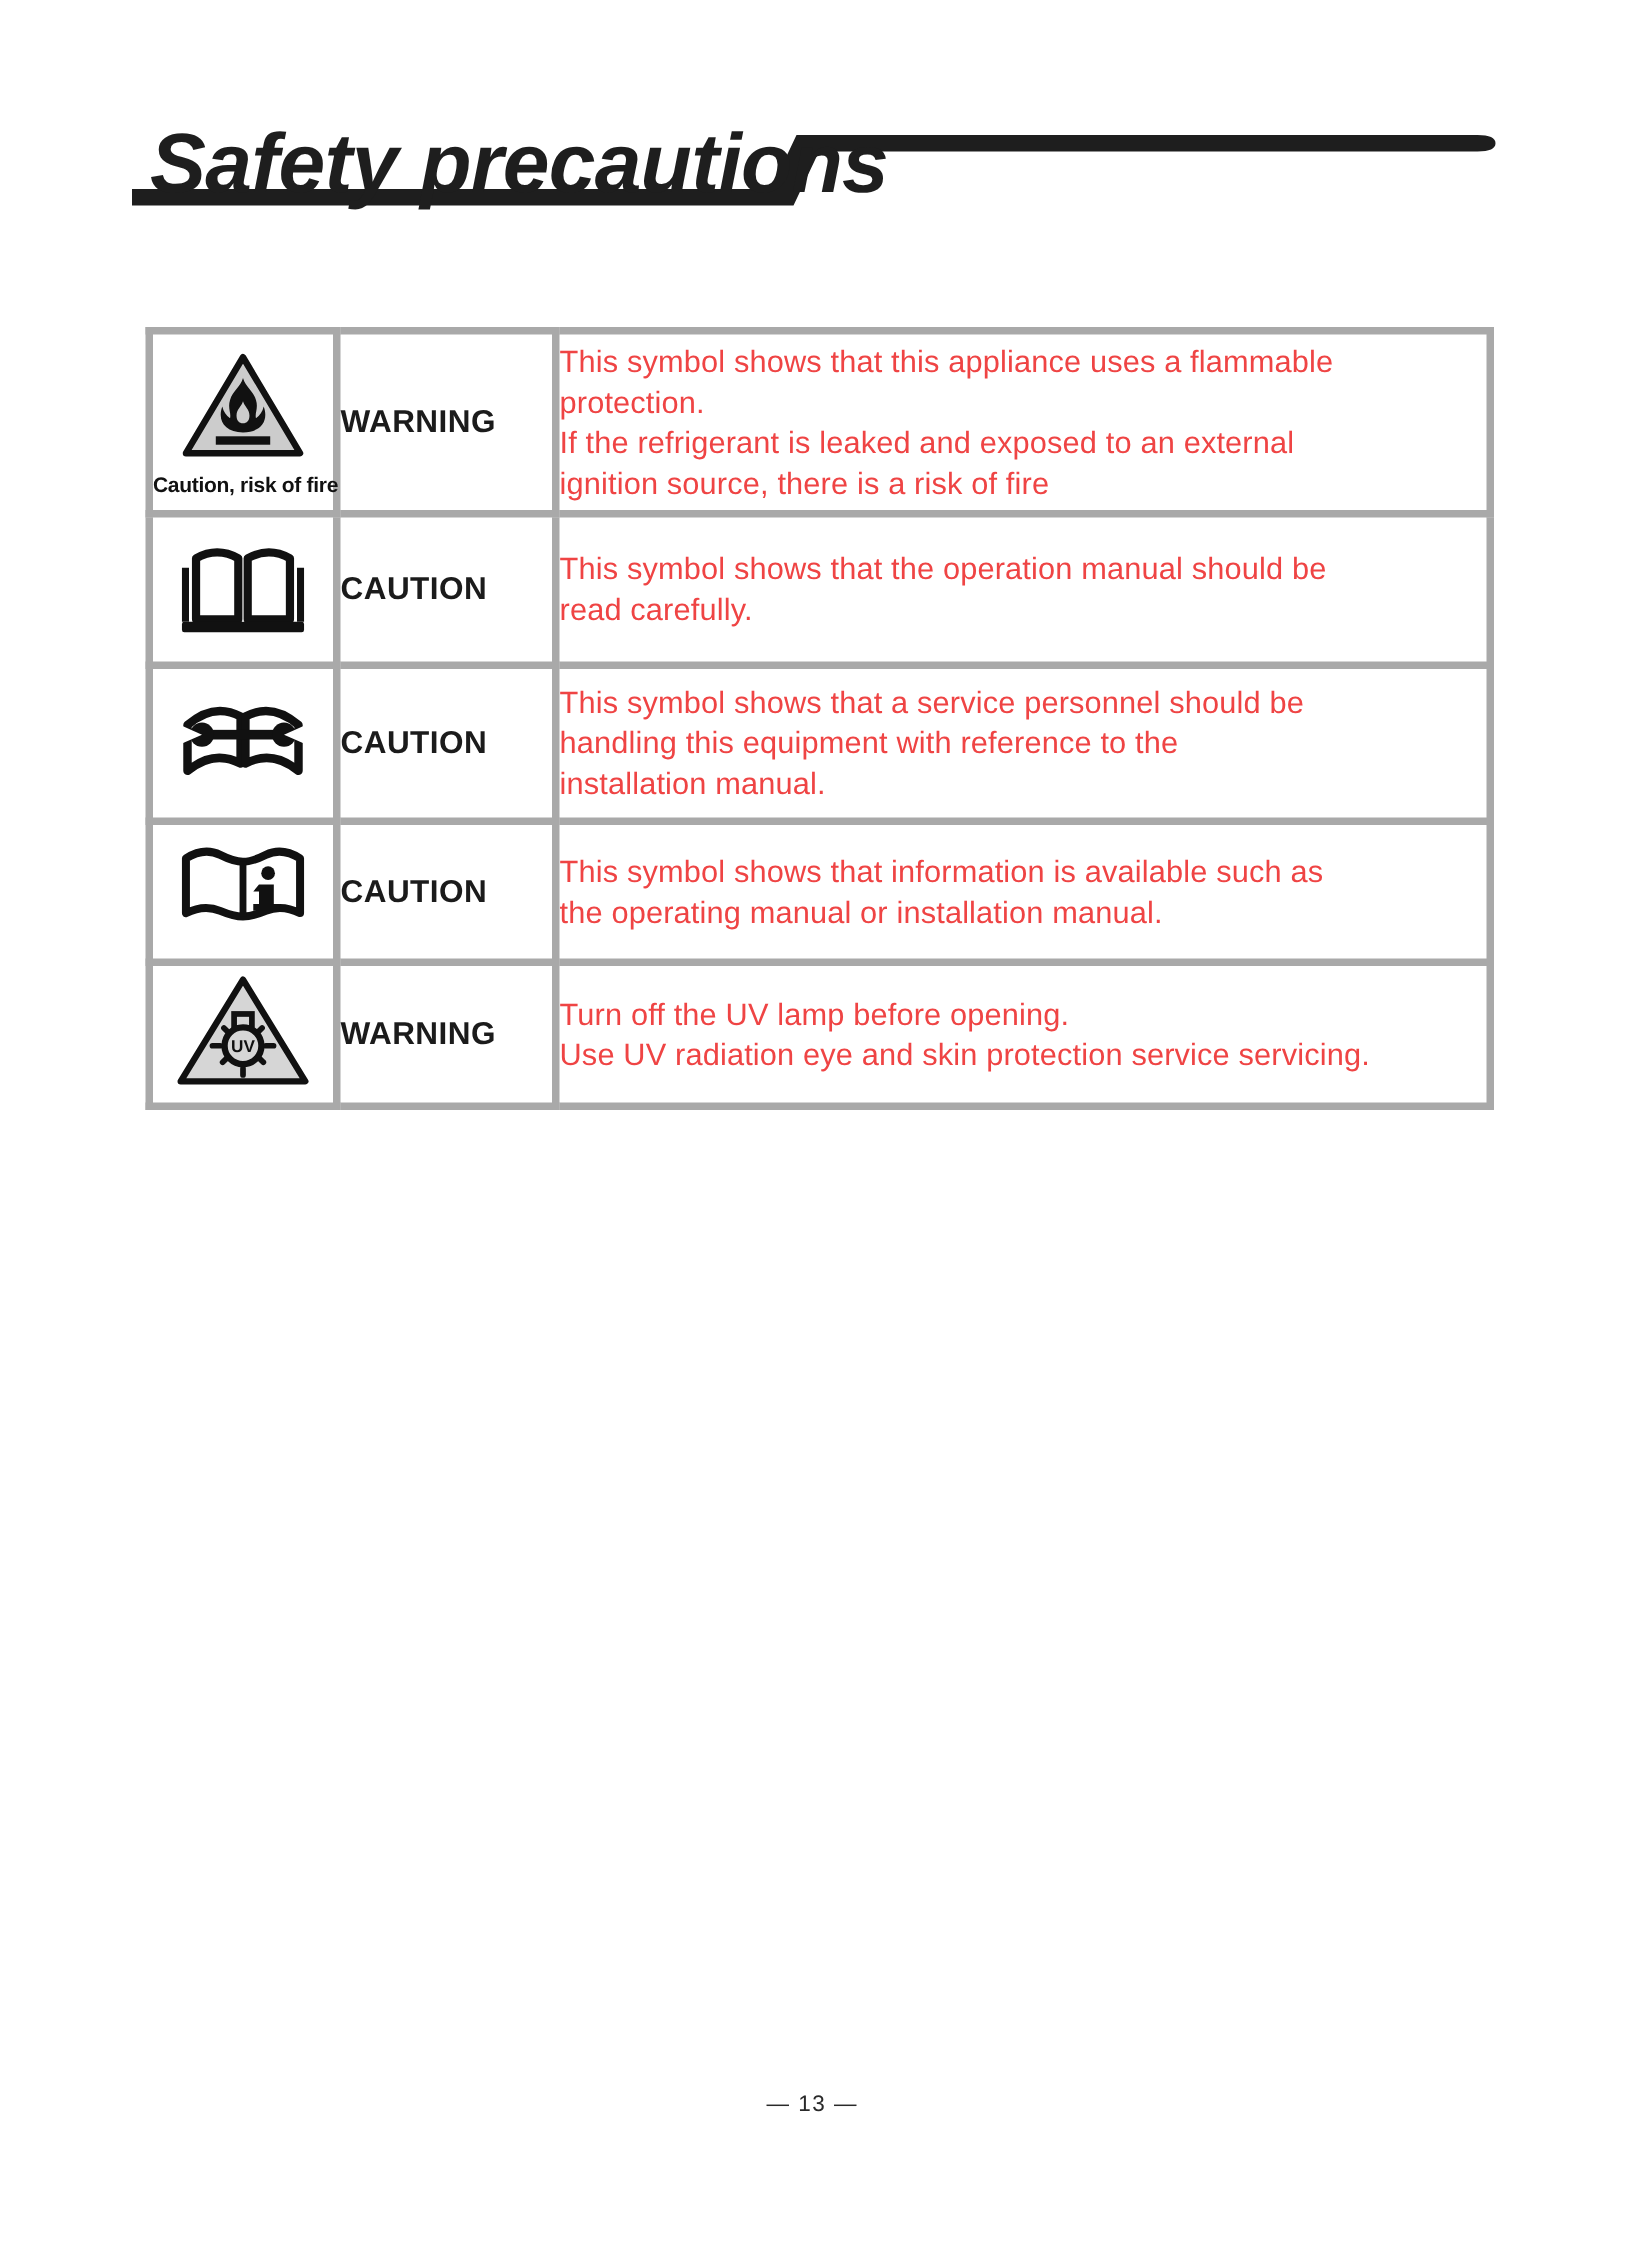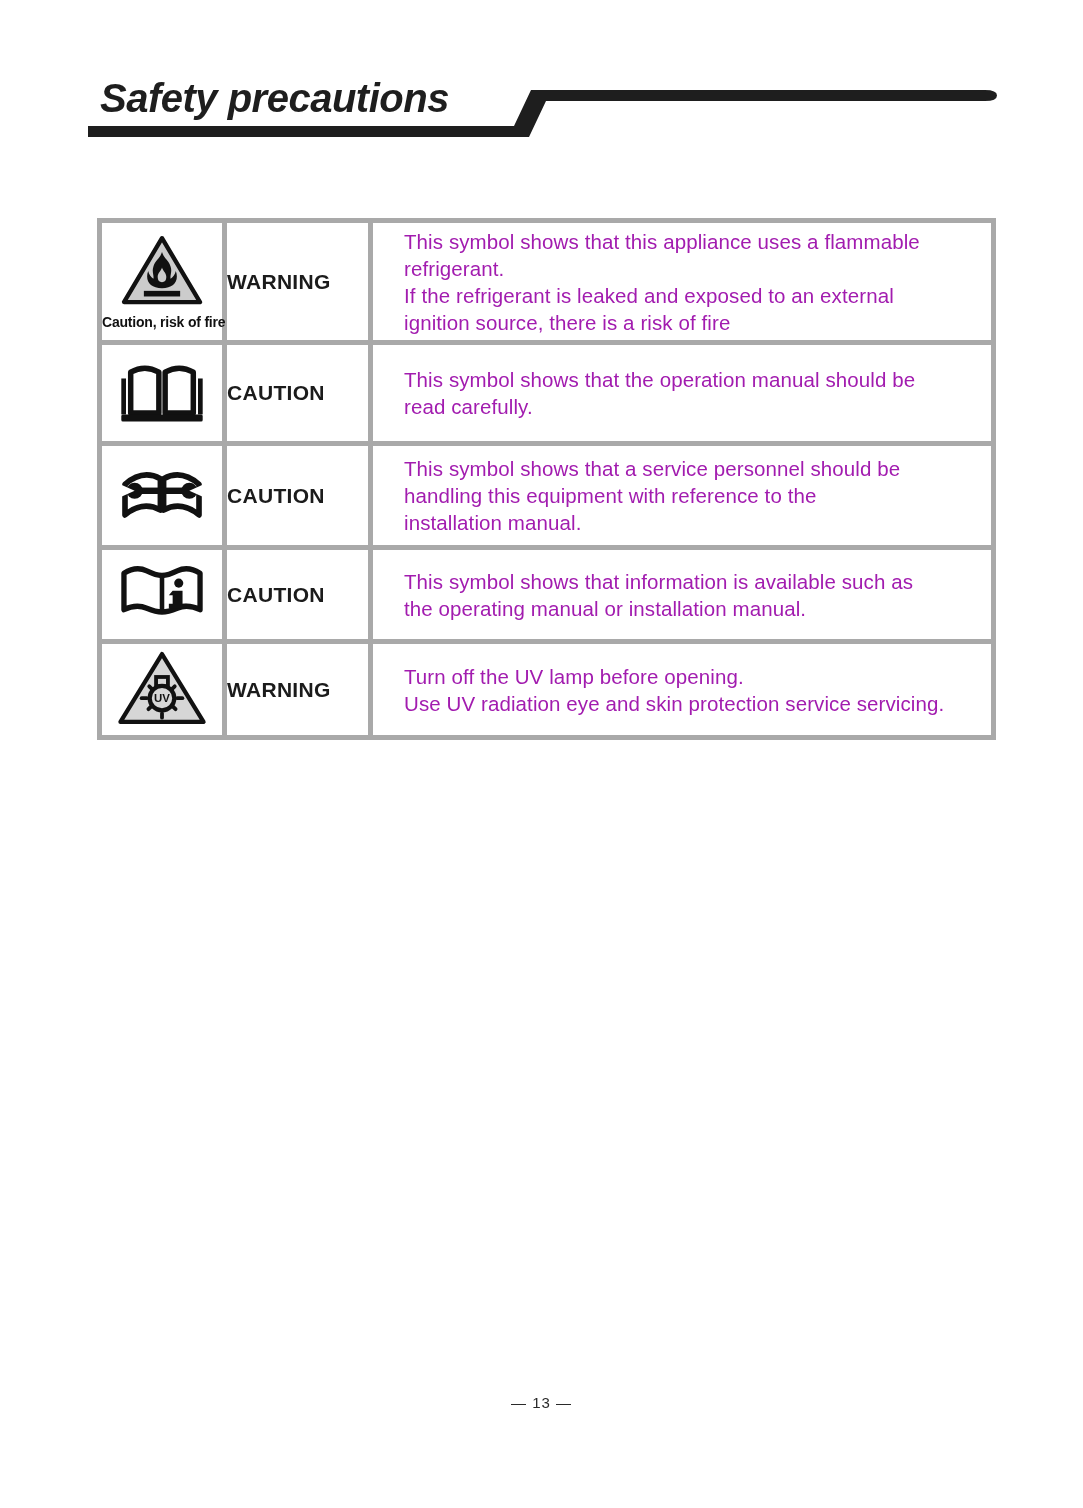--- a/index.html
+++ b/index.html
@@ -7,21 +7,21 @@
     position:relative;
     width:1083px; height:1508px;
     background:#ffffff;
     font-family:"Liberation Sans", sans-serif;
     color:#1c1c1c;
     overflow:hidden;
   }
   .header-rule { position:absolute; left:0; top:0; width:1083px; height:170px; }
   .page-title {
     position:absolute; left:100px; top:76px; margin:0;
-    font-size:40px; font-weight:bold; font-style:italic;
+    font-size:56px; font-weight:bold; font-style:italic;
     letter-spacing:-0.5px; color:#1e1e1e; white-space:nowrap;
   }
   .explanation {
     position:absolute; left:97px; top:186px; margin:0;
     font-size:21px; color:#1e1e1e; letter-spacing:0.2px;
   }
   table.symbols {
     position:absolute; left:97px; top:218px;
     border-collapse:collapse; table-layout:fixed; width:894px;
   }
@@ -31,22 +31,22 @@
     vertical-align:middle;
     padding:0;
   }
   td.icon-cell { text-align:center; }
   td.label-cell {
     text-align:left; font-weight:bold; font-size:21px;
     letter-spacing:0.3px; color:#1b1b1b;
   }
   td.desc-cell { padding:8px 8px 8px 13px; }
   .desc-line {
-    font-size:20.5px; line-height:27px; color:#a21caf;
-    white-space:nowrap; letter-spacing:0.1px;padding-left:31px;
+    font-size:20.5px; line-height:27px; color:#ef4444;
+    white-space:nowrap; letter-spacing:0.1px;
   }
   .icon-caption {
     font-size:14px; font-weight:bold; color:#111;
     margin-top:1px; letter-spacing:-0.2px; white-space:nowrap;
   }
   .footer {
     position:absolute; left:0; top:1394px; width:100%;
     text-align:center; font-size:15px; color:#2a2a2a; letter-spacing:1px;
   }
 </style>
@@ -76,21 +76,21 @@
           <polygon points="50,6 94,80 6,80" fill="#cccccc" stroke="#111" stroke-width="5" stroke-linejoin="round"></polygon>
           <path d="M50 22c2 7 8 10 10 17 2 6-1 10 0 14 3-2 5-5 6-9 4 11-2 20-16 20s-20-9-16-20c1 4 3 7 6 9 1-4-2-8 0-14 2-7 8-10 10-17z" fill="#111"></path>
           <path d="M50 40c1 4 5 6 5 11 0 4-2 6-5 6s-5-2-5-6c0-5 4-7 5-11z" fill="#cccccc"></path>
           <rect x="29" y="67" width="42" height="6.5" fill="#111"></rect>
         </svg>
         <div class="icon-caption">Caution, risk of fire</div>
       </td>
       <td class="label-cell">WARNING</td>
       <td class="desc-cell">
         <div class="desc-line">This symbol shows that this appliance uses a flammable</div>
-        <div class="desc-line">refrigerant.</div>
+        <div class="desc-line">protection.</div>
         <div class="desc-line">If the refrigerant is leaked and exposed to an external</div>
         <div class="desc-line">ignition source, there is a risk of fire</div>
       </td>
     </tr>
 
     <tr style="height:101px">
       <td class="icon-cell">
         <svg width="96" height="72" viewBox="0 0 120 92">
           <line x1="11" y1="30" x2="11" y2="76" stroke="#111" stroke-width="6"></line>
           <line x1="109" y1="30" x2="109" y2="76" stroke="#111" stroke-width="6"></line>

